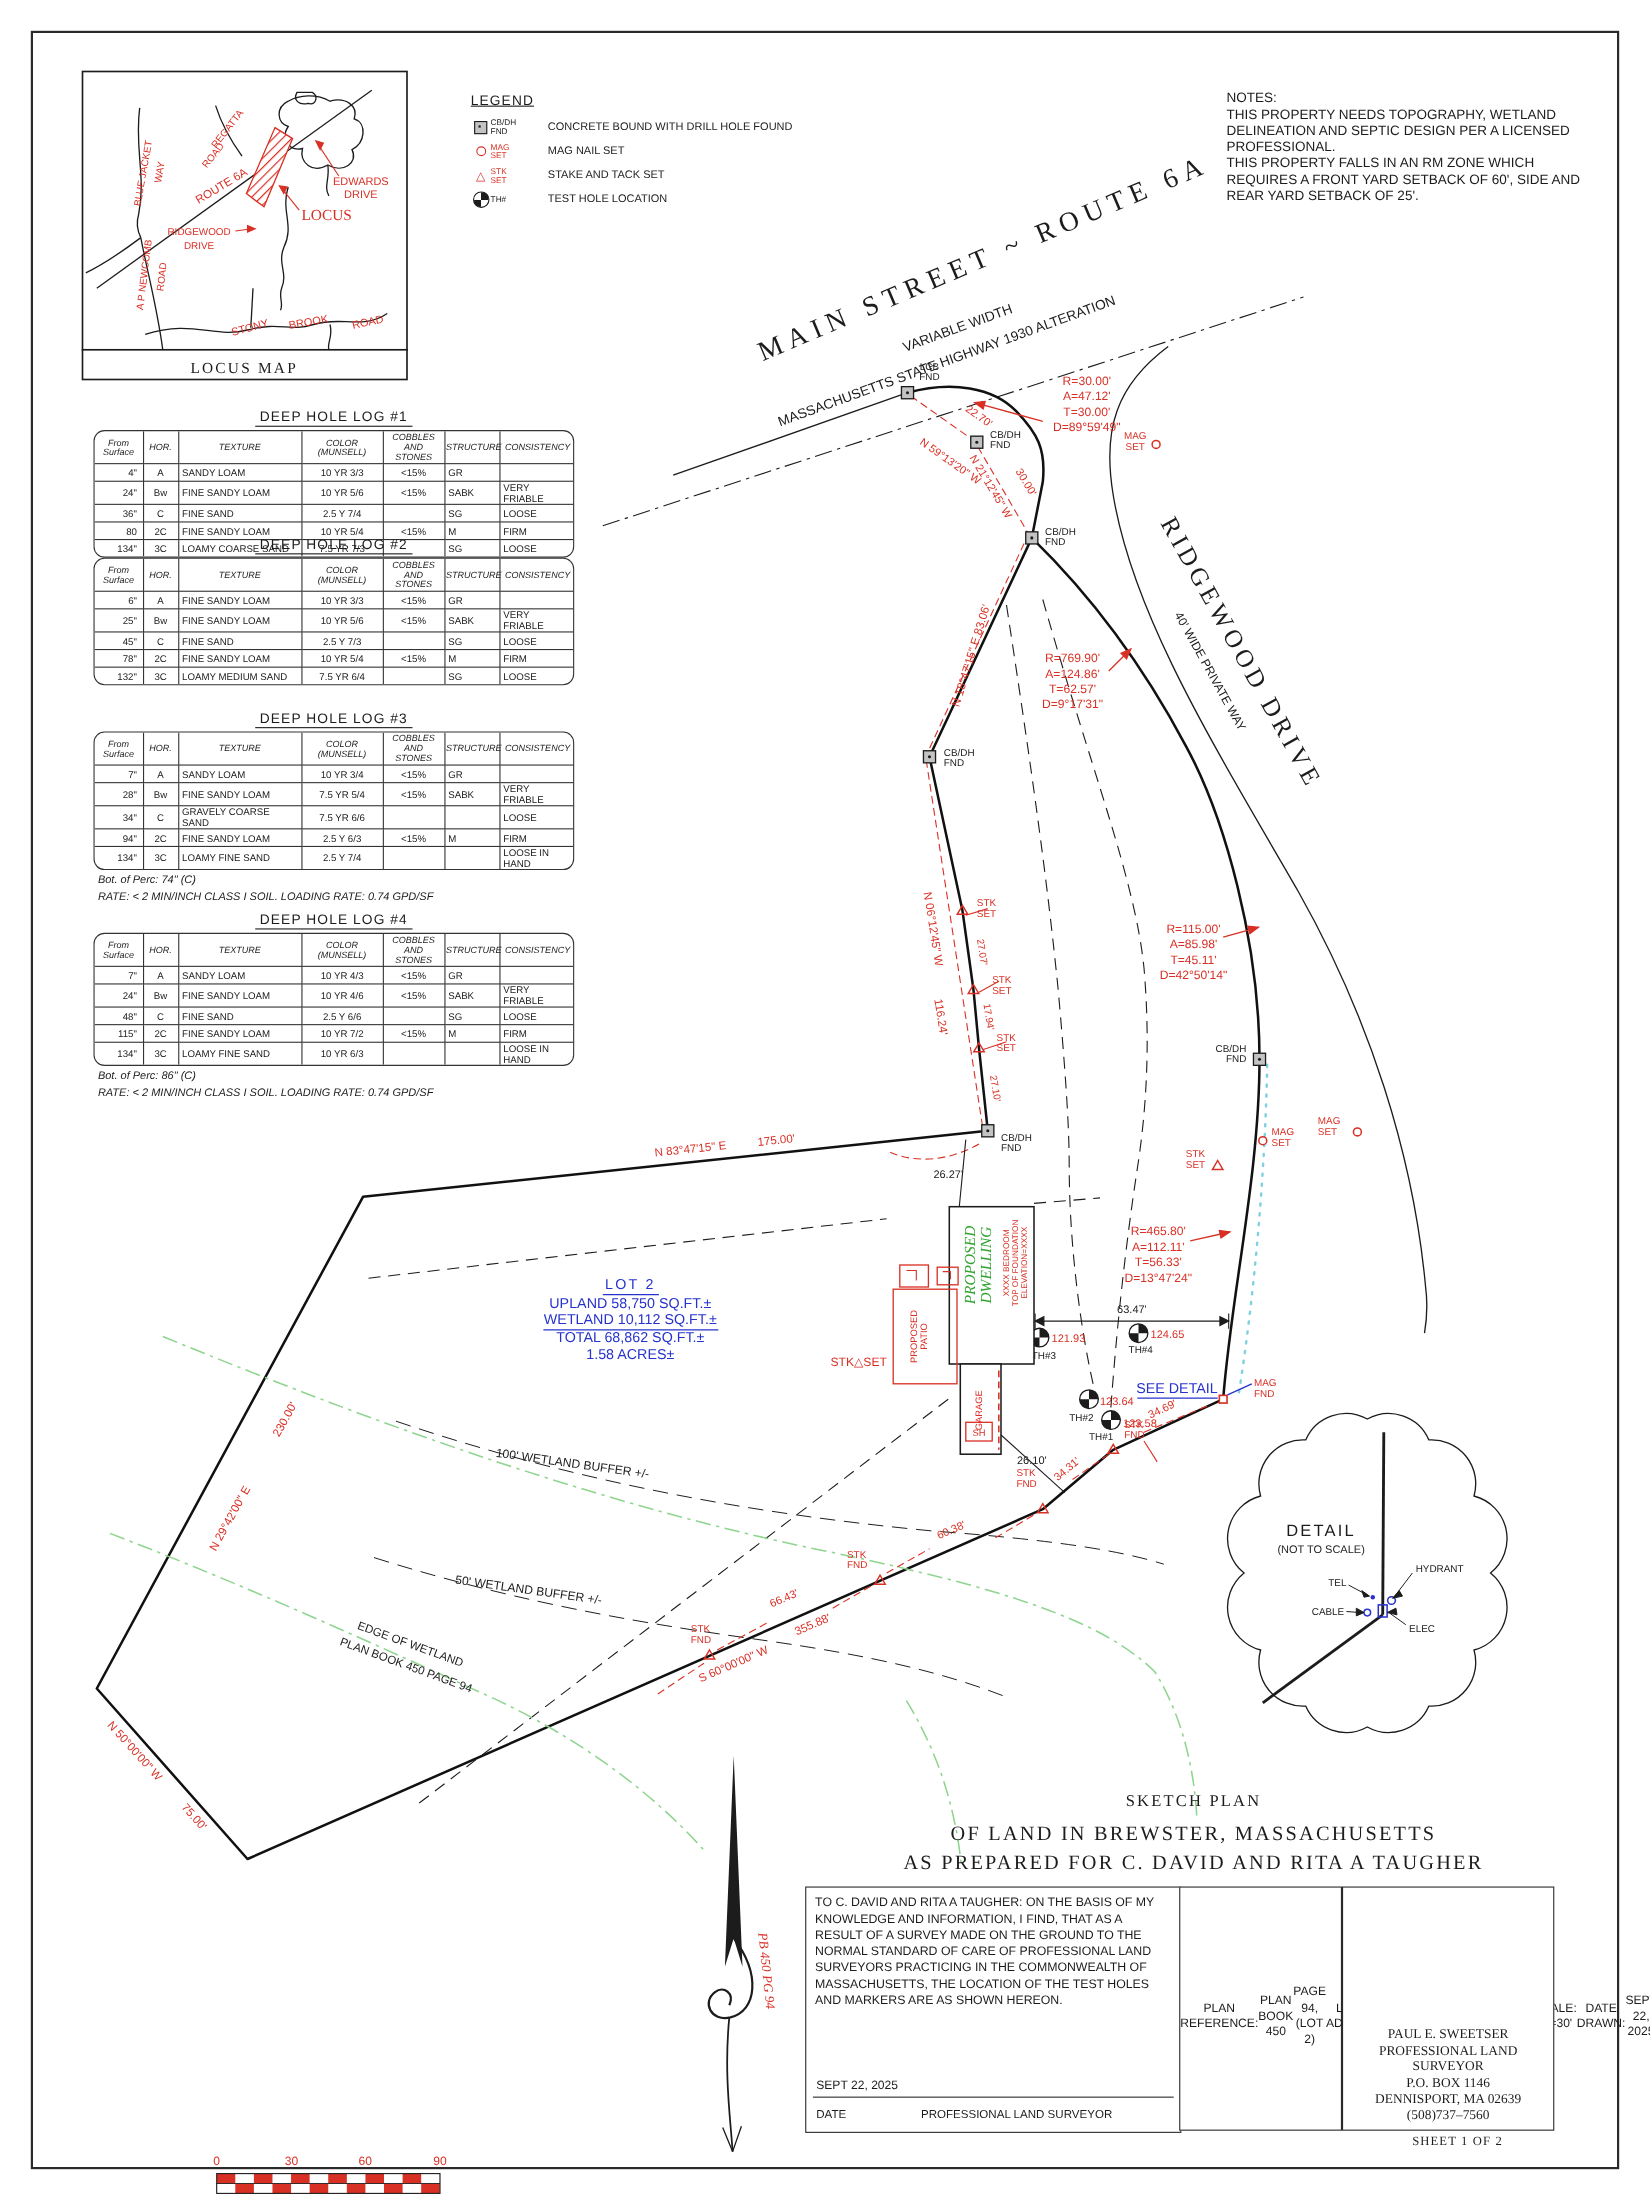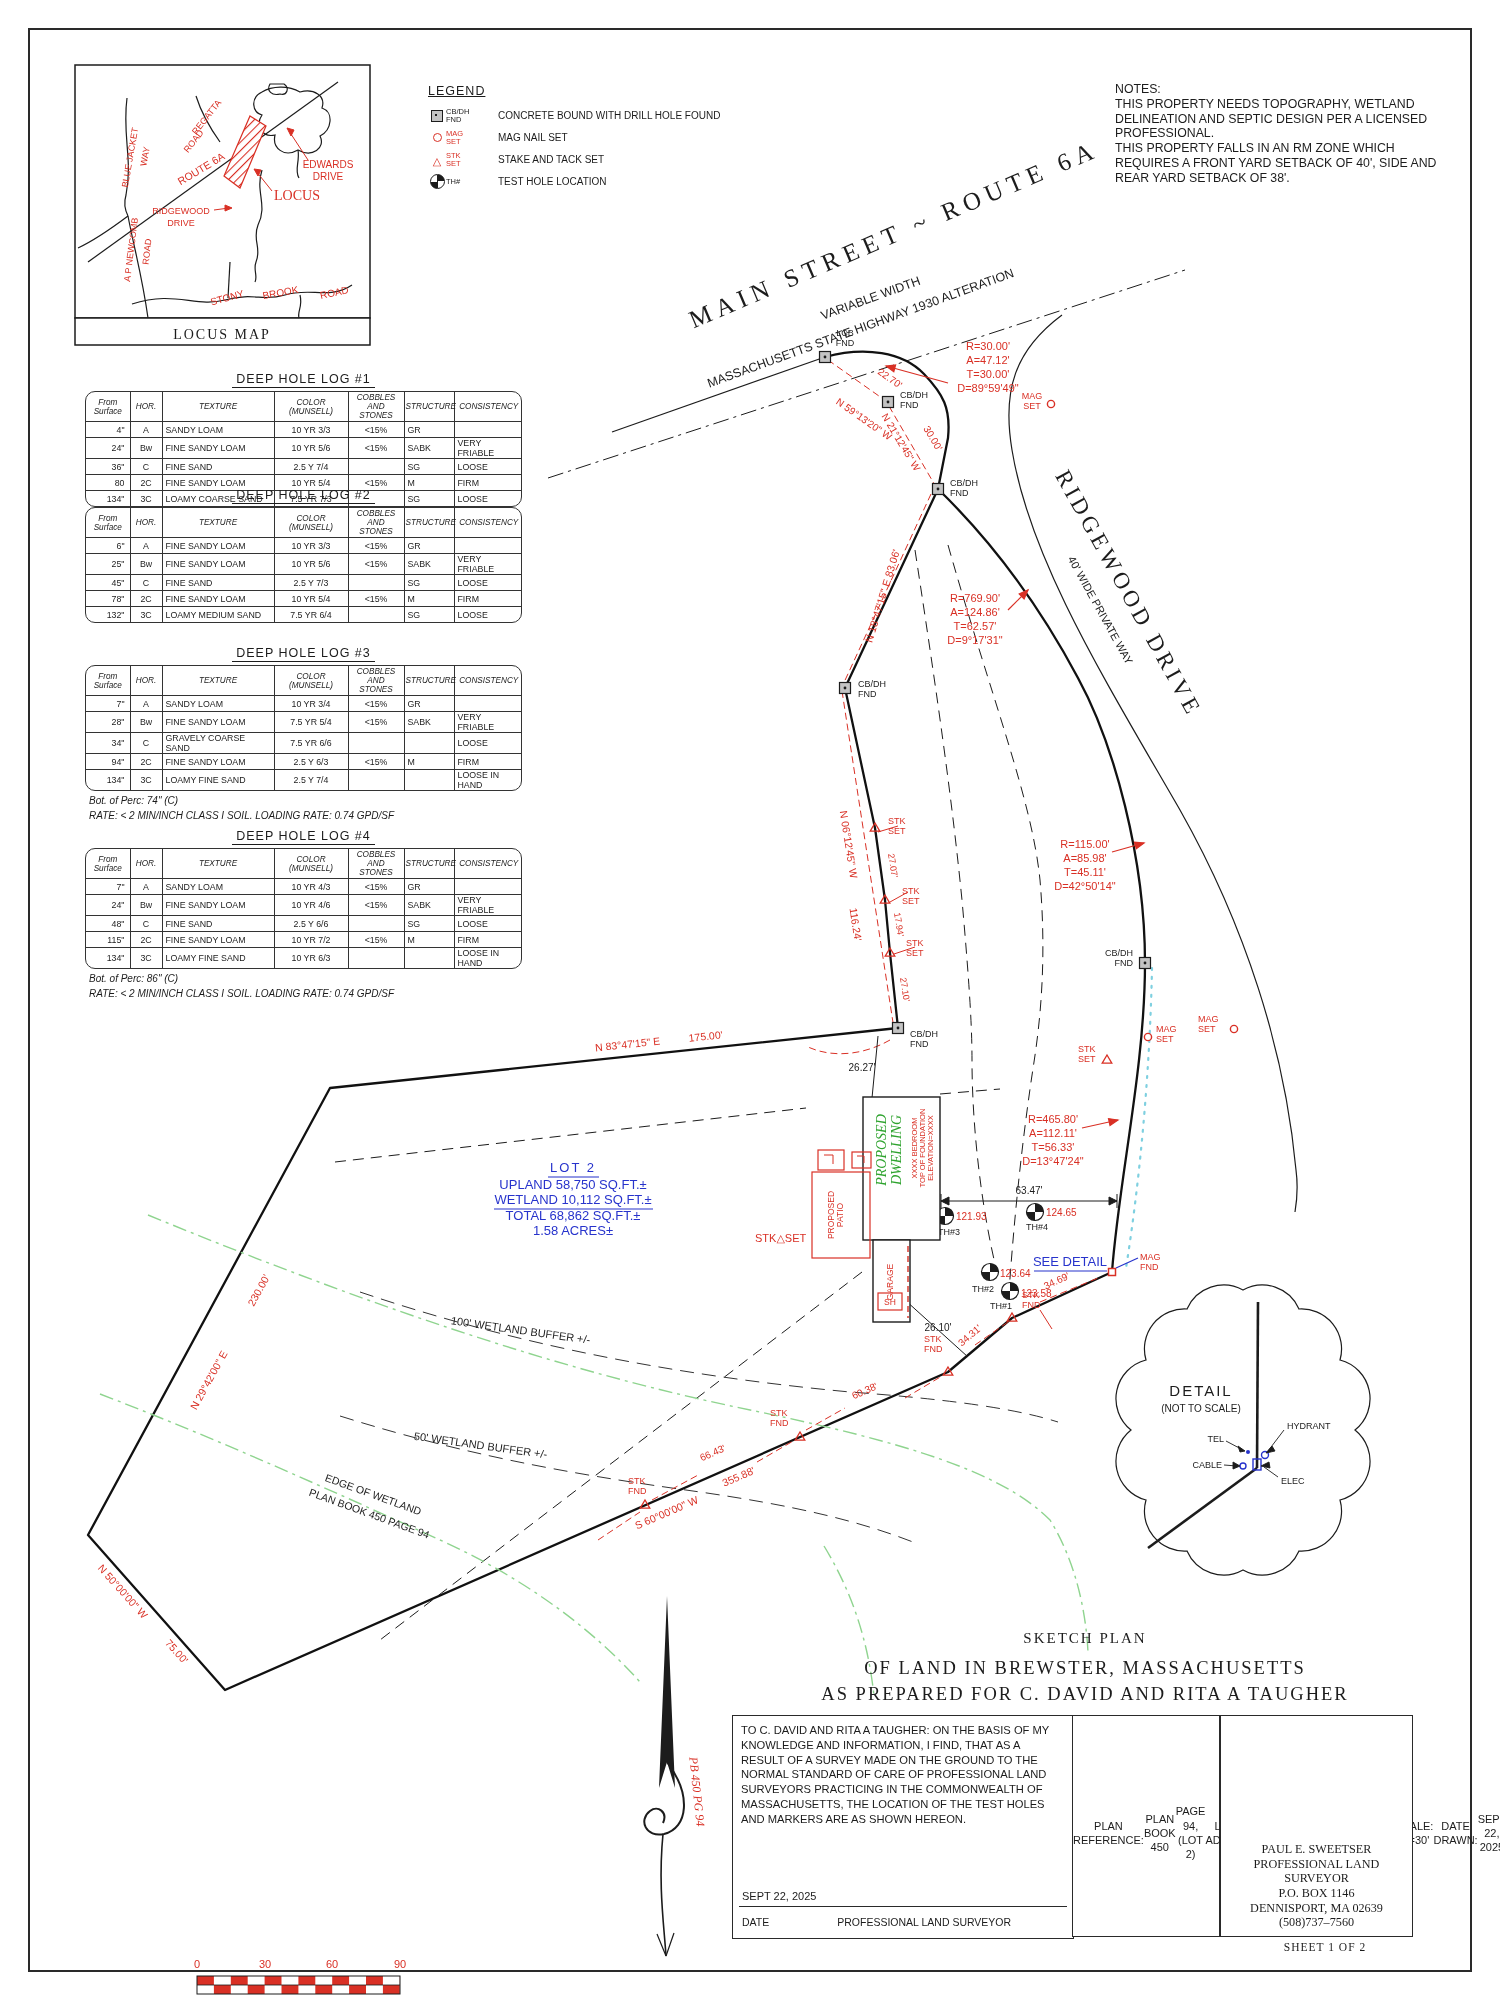--- a/index.html
+++ b/index.html
@@ -427,21 +427,21 @@
           <span class="sym-th"></span>
         </span>
       <span class="lg-lab">TH#</span>
       <span class="lg-desc">TEST HOLE LOCATION</span>
     </div>
   </div>
 
   <div class="abs htm notes">
     <div>NOTES:</div>
     <div class="p">THIS PROPERTY NEEDS TOPOGRAPHY, WETLAND DELINEATION AND SEPTIC DESIGN PER A LICENSED PROFESSIONAL.</div>
-    <div class="p">THIS PROPERTY FALLS IN AN RM ZONE WHICH REQUIRES A FRONT YARD SETBACK OF 40', SIDE AND REAR YARD SETBACK OF 38'.</div>
+    <div class="p">THIS PROPERTY FALLS IN AN RM ZONE WHICH REQUIRES A FRONT YARD SETBACK OF 60', SIDE AND REAR YARD SETBACK OF 25'.</div>
   </div>
 
   <div class="abs htm logblock" style="top:372px;">
     <div class="logtitle"><span>DEEP HOLE LOG #1</span></div>
     <div class="logwrap">
         <table class="log">
       <colgroup>
             <col style="width:44px">
             <col style="width:32px">
             <col style="width:112px">

